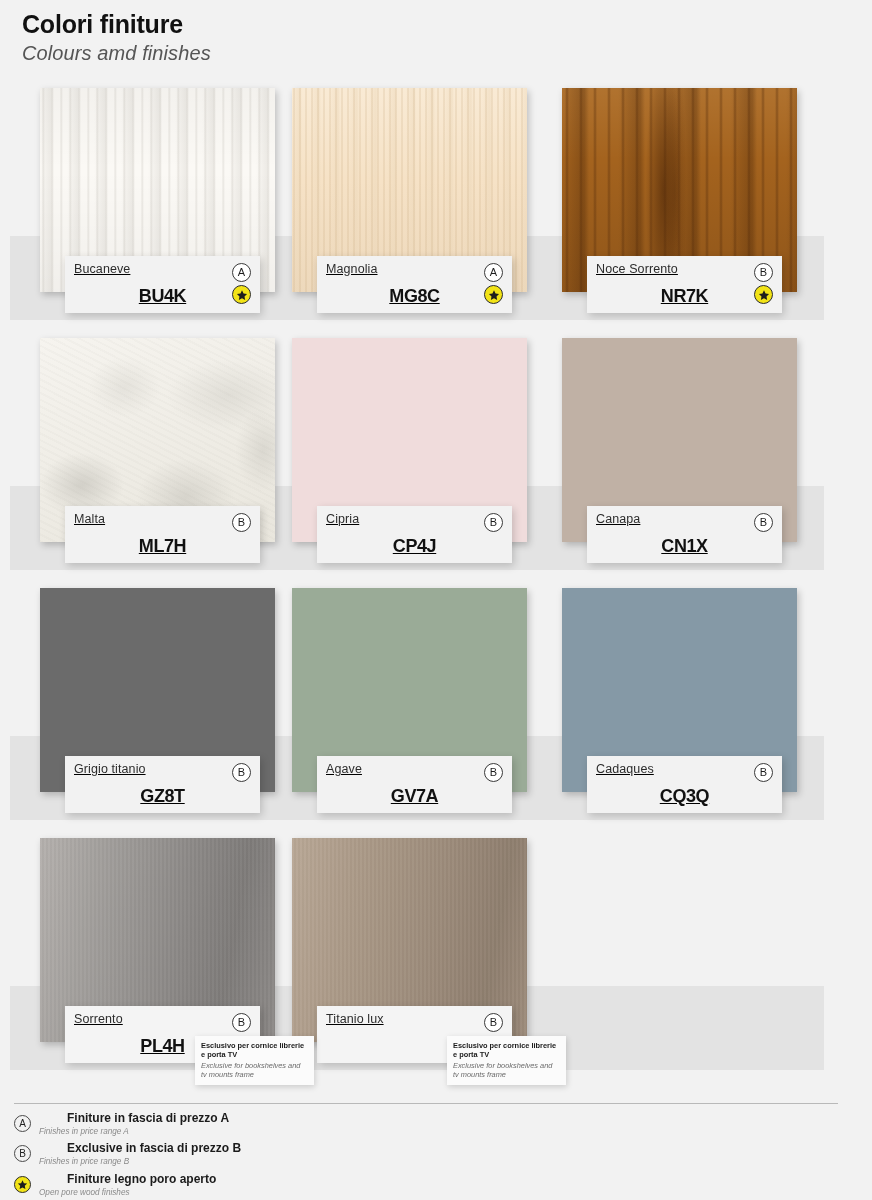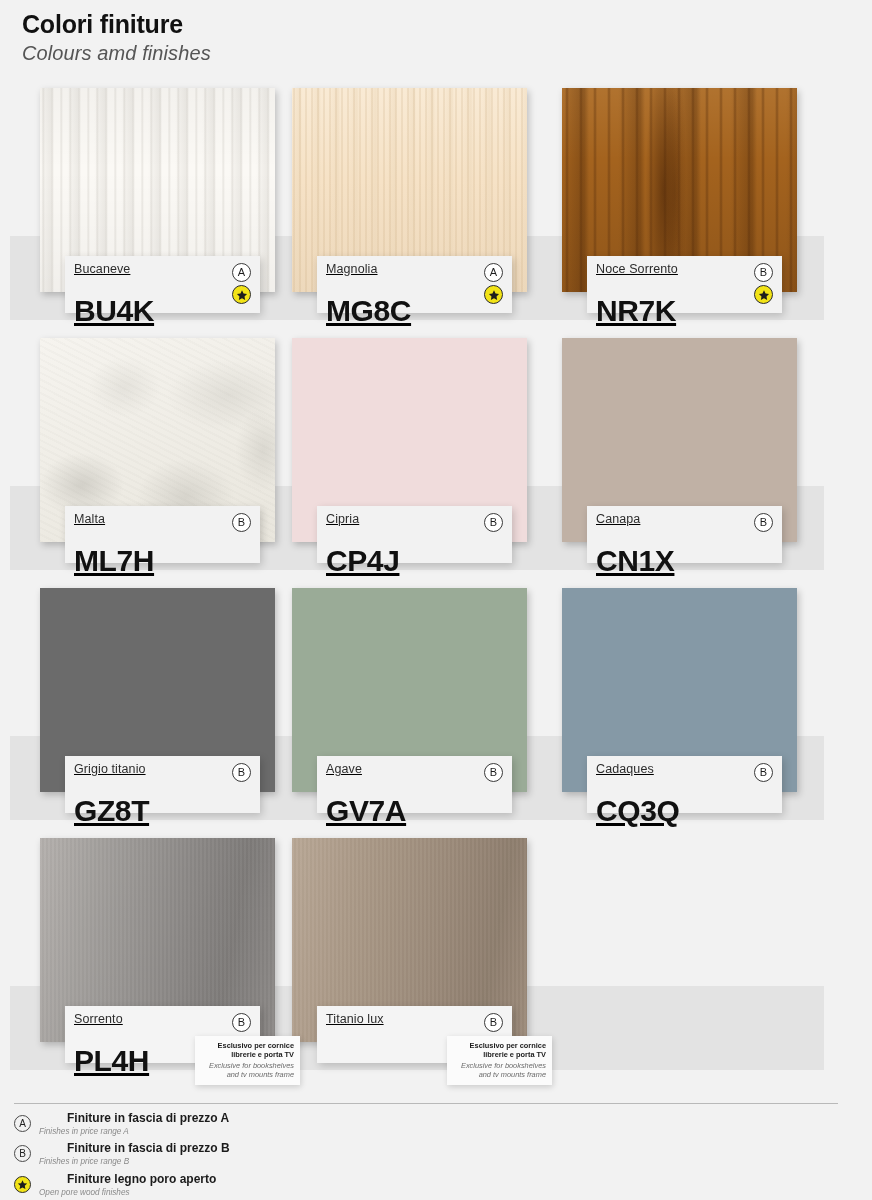--- a/index.html
+++ b/index.html
@@ -186,26 +186,27 @@
   .label-card.light { background: #f2f2f2; }
   .label-card.white { background: #f4f4f4; }
 
   .finish-name {
     font-size: 12.5px;
     color: #2c2c2c;
     letter-spacing: 0.1px;
     line-height: 1.1;
   }
   .finish-code {
-    font-size: 30px;
+    font-size: 18px;
     font-weight: bold;
     color: #111;
     letter-spacing: -0.4px;
     line-height: 1.15;
-    margin-top: 17px;
+    margin-top: 9px;
+    text-align: center;
   }
 
   .badges {
     position: absolute;
     right: 9px;
     top: 7px;
     display: flex;
     flex-direction: column;
     align-items: center;
     gap: 3px;
@@ -233,26 +234,25 @@
     align-items: center;
     justify-content: center;
   }
   .badge-star svg { display: block; }
 
   
   .excl-note {
     position: absolute;
     left: 130px;
     top: 30px;
-    width: 105px;
+    width: 119px;
     background: #fbfbfb;
     box-shadow: 1px 2px 6px rgba(0,0,0,0.16);
     padding: 5px 6px 6px 6px;
     z-index: 5;
-    text-align: right;
   }
   .excl-it {
     font-size: 7.4px;
     font-weight: bold;
     color: #1b1b1b;
     line-height: 1.25;
   }
   .excl-en {
     font-size: 7.4px;
     font-style: italic;
@@ -503,21 +503,21 @@
     <div class="legend-row">
       <div class="legend-mark-letter">A</div>
       <div>
         <div class="legend-it">Finiture in fascia di prezzo A</div>
         <div class="legend-en">Finishes in price range A</div>
       </div>
     </div>
     <div class="legend-row">
       <div class="legend-mark-letter">B</div>
       <div>
-        <div class="legend-it">Finiture in fascia di prezzo B</div>
+        <div class="legend-it">Exclusive in fascia di prezzo B</div>
         <div class="legend-en">Finishes in price range B</div>
       </div>
     </div>
     <div class="legend-row">
       <div class="legend-mark-star">
         <svg width="11" height="11" viewBox="0 0 24 24" aria-hidden="true">
           <polygon points="12,2.6 15.1,9.1 22.1,10 17,14.9 18.3,21.8 12,18.4 5.7,21.8 7,14.9 1.9,10 8.9,9.1" fill="#1d1d1d"></polygon>
         </svg>
       </div>
       <div>

